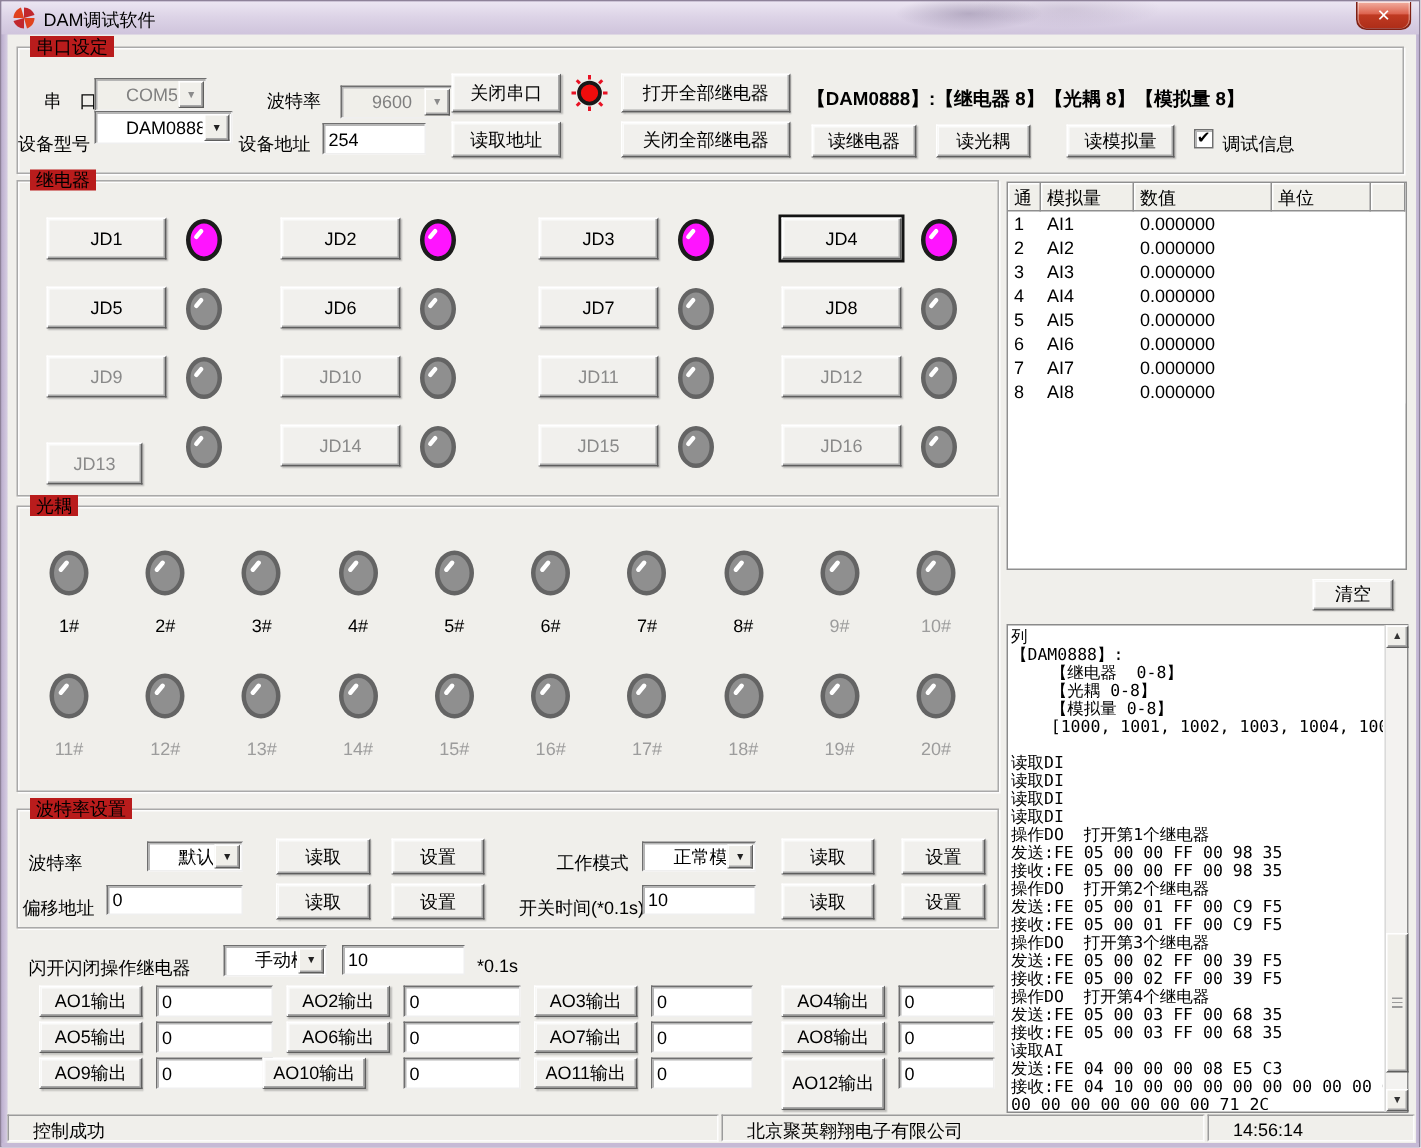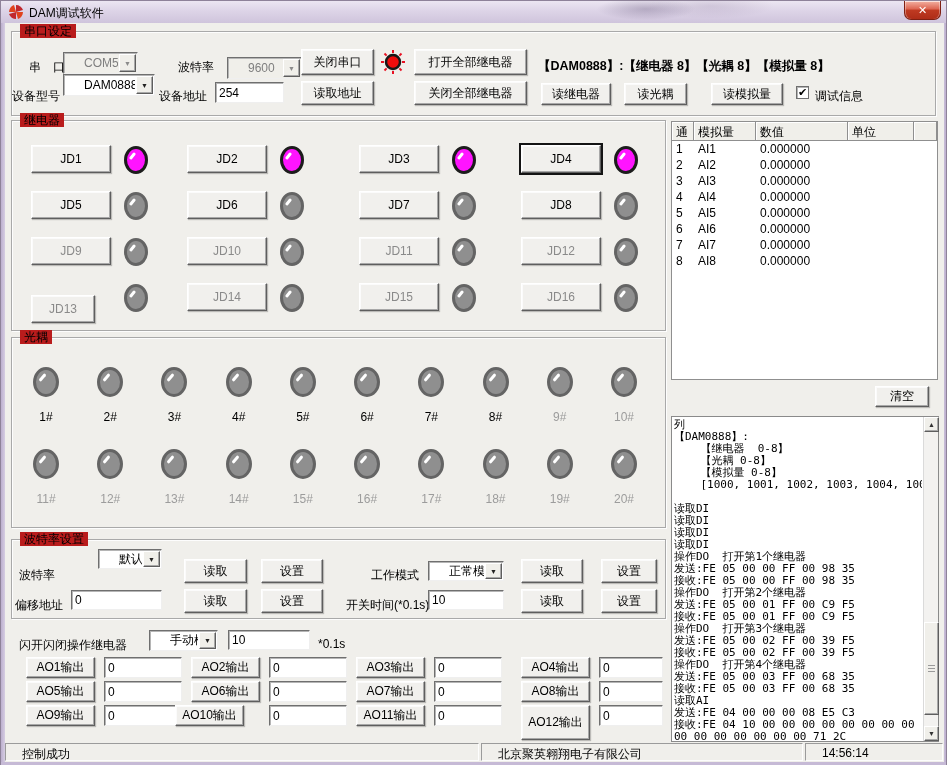--- a/index.html
+++ b/index.html
@@ -321,21 +321,21 @@
     <div class="optoitem">
         <div class="oled"></div>
         <span class="olabel dim">20#</span>
       </div>
   </div>
 
   <div class="group" style="left:10px;top:538px;width:655px;height:80px;">
     <span class="glabel">波特率设置</span>
   </div>
   <span class="lbl" style="left:18px;top:566px;">波特率</span>
-  <div class="combo" style="left:97px;top:548px;width:64px;height:20px;">
+  <div class="combo" style="left:97px;top:560px;width:64px;height:20px;">
     <span class="val">默认</span>
     <span class="arrow">▼</span>
   </div>
   <div class="btn" style="left:183px;top:558px;width:63px;height:24px;">读取</div>
   <div class="btn" style="left:260px;top:558px;width:62px;height:24px;">设置</div>
   <span class="lbl" style="left:370px;top:566px;">工作模式</span>
   <div class="combo" style="left:427px;top:560px;width:76px;height:20px;">
     <span class="val">正常模式</span>
     <span class="arrow">▼</span>
   </div>

